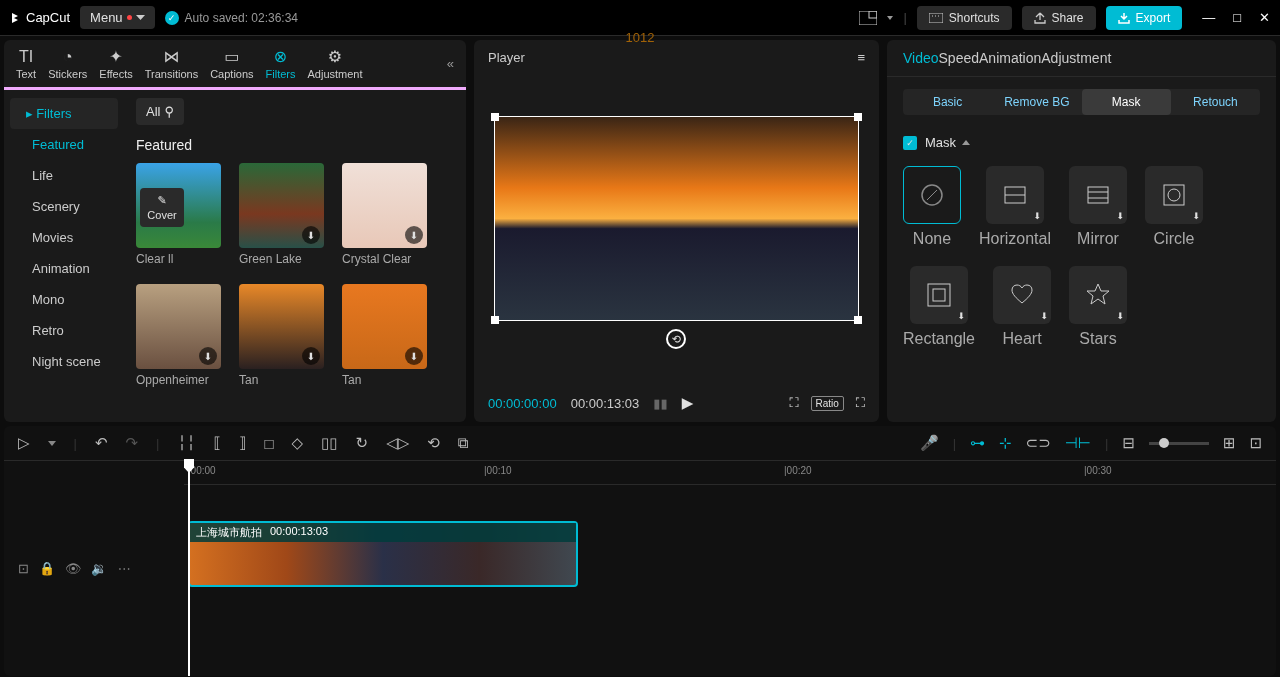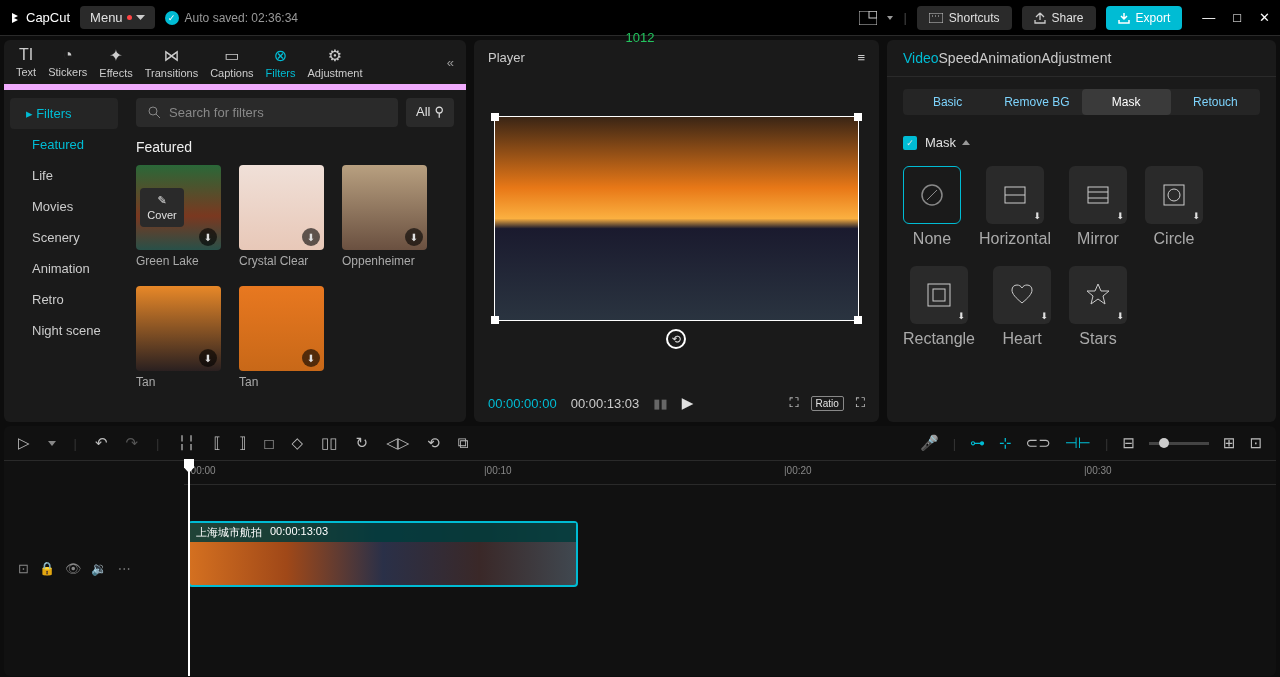--- a/index.html
+++ b/index.html
@@ -5,32 +5,32 @@
 * { margin: 0; padding: 0; box-sizing: border-box; font-family: -apple-system, BlinkMacSystemFont, "Segoe UI", sans-serif; }
 body { background: #0d0d0d; color: #e0e0e0; width: 1280px; height: 677px; overflow: hidden; font-size: 13px; }
 
 
 .topbar { height: 36px; background: #000; display: flex; align-items: center; padding: 0 10px; gap: 10px; border-bottom: 1px solid #2a2a2a; }
 .logo { display: flex; align-items: center; font-weight: normal; color: #fff; font-size: 13px; }
 .menu-btn { background: #2a2a2a; padding: 4px 10px; border-radius: 4px; display: flex; align-items: center; gap: 4px; cursor: pointer; }
 .menu-dot { width: 5px; height: 5px; background: #ff4444; border-radius: 50%; }
 .autosave { display: flex; align-items: center; gap: 6px; color: #999; font-size: 12px; }
 .check-icon { width: 14px; height: 14px; background: #00bcd4; border-radius: 50%; display: flex; align-items: center; justify-content: center; font-size: 9px; color: #fff; }
-.project-title { position: absolute; left: 50%; transform: translateX(-50%); font-weight: 500; color: #22c55e; margin-top: 40px; }
+.project-title { position: absolute; left: 50%; transform: translateX(-50%); font-weight: 500; color: #a16207; margin-top: 40px; }
 .topbar-right { margin-left: auto; display: flex; align-items: center; gap: 10px; }
 .top-btn { background: #2a2a2a; padding: 5px 12px; border-radius: 4px; display: flex; align-items: center; gap: 6px; cursor: pointer; font-size: 12px; }
 .export-btn { background: #00bcd4; color: #fff; }
 .win-controls { display: flex; gap: 18px; margin-left: 10px; color: #fff; cursor: pointer; }
 
 
 .main { display: flex; height: 390px; }
 
 
 .left-panel { width: 475px; background: #1a1a1a; display: flex; flex-direction: column; border-radius: 6px; margin: 4px; }
-.tabs-row { display: flex; align-items: center; height: 50px; border-bottom: 6px solid #f0abfc; padding: 0 6px; }
+.tabs-row { display: flex; align-items: center; height: 50px; border-bottom: 3px solid #f0abfc; padding: 0 6px; }
 .tab-item { display: flex; flex-direction: column; align-items: center; justify-content: center; padding: 4px 6px; cursor: pointer; color: #ccc; font-size: 11px; gap: 2px; }
 .tab-item.active { color: #00bcd4; }
 .tab-icon { font-size: 16px; }
 .collapse-btn { margin-left: auto; cursor: pointer; color: #999; padding: 0 6px; }
 .left-body { display: flex; flex: 1; overflow: hidden; }
 .sidebar { width: 120px; padding: 8px 0; }
 .side-item { padding: 8px 16px; cursor: pointer; color: #ccc; font-size: 13px; }
 .side-item.active { color: #00bcd4; background: #252525; border-radius: 4px; margin: 0 6px; }
 .filter-area { flex: 1; padding: 8px 12px; overflow-y: auto; }
 .search-row { display: flex; gap: 8px; margin-bottom: 12px; }
@@ -186,42 +186,40 @@
           <span class="tab-icon">⚙</span>
           <span>Adjustment</span>
         </div>
       <span class="collapse-btn">«</span>
     </div>
     <div class="left-body">
       <div class="sidebar">
         <div class="side-item active">▸ <span>Filters</span></div>
         <div class="side-item" style="color:#00bcd4;padding-left:28px">Featured</div>
         <div class="side-item" style="padding-left:28px">Life</div>
+        <div class="side-item" style="padding-left:28px">Scenery</div>
         <div class="side-item" style="padding-left:28px">Movies</div>
-        <div class="side-item" style="padding-left:28px">Scenery</div>
         <div class="side-item" style="padding-left:28px">Animation</div>
+        <div class="side-item" style="padding-left:28px">Mono</div>
         <div class="side-item" style="padding-left:28px">Retro</div>
         <div class="side-item" style="padding-left:28px">Night scene</div>
       </div>
       <div class="filter-area">
         <div class="search-row">
-          <div class="search-box">
-            <svg width="13" height="13">
-                <circle cx="5" cy="5" r="4" fill="none" stroke="#888"></circle>
-                <line x1="8" y1="8" x2="12" y2="12" stroke="#888"></line>
-              </svg>
-            <span>Search for filters</span>
-          </div>
           <div class="all-btn">
               <span>All</span>
               <span>⚲</span>
             </div>
         </div>
         <div class="section-title">Featured</div>
         <div class="filter-grid" id="filter-grid">
+            <div class="filter-card">
+              <div class="filter-thumb" style="background:linear-gradient(180deg,#3aa3e8 0%,#2a7a48 70%,#3a8838 100%)"></div>
+              <div class="filter-name">Clear ll</div>
+            </div>
             <div class="filter-card">
               <div class="filter-thumb" style="background:linear-gradient(180deg,#2a6838 0%,#7a3820 60%,#285048 100%)">
                 <span class="dl-badge">⬇</span>
               </div>
               <div class="filter-name">Green Lake</div>
             </div>
             <div class="filter-card">
               <div class="filter-thumb" style="background:linear-gradient(180deg,#f0e0d8 0%,#e8c8b8 100%)">
                 <span class="dl-badge">⬇</span>
               </div>

